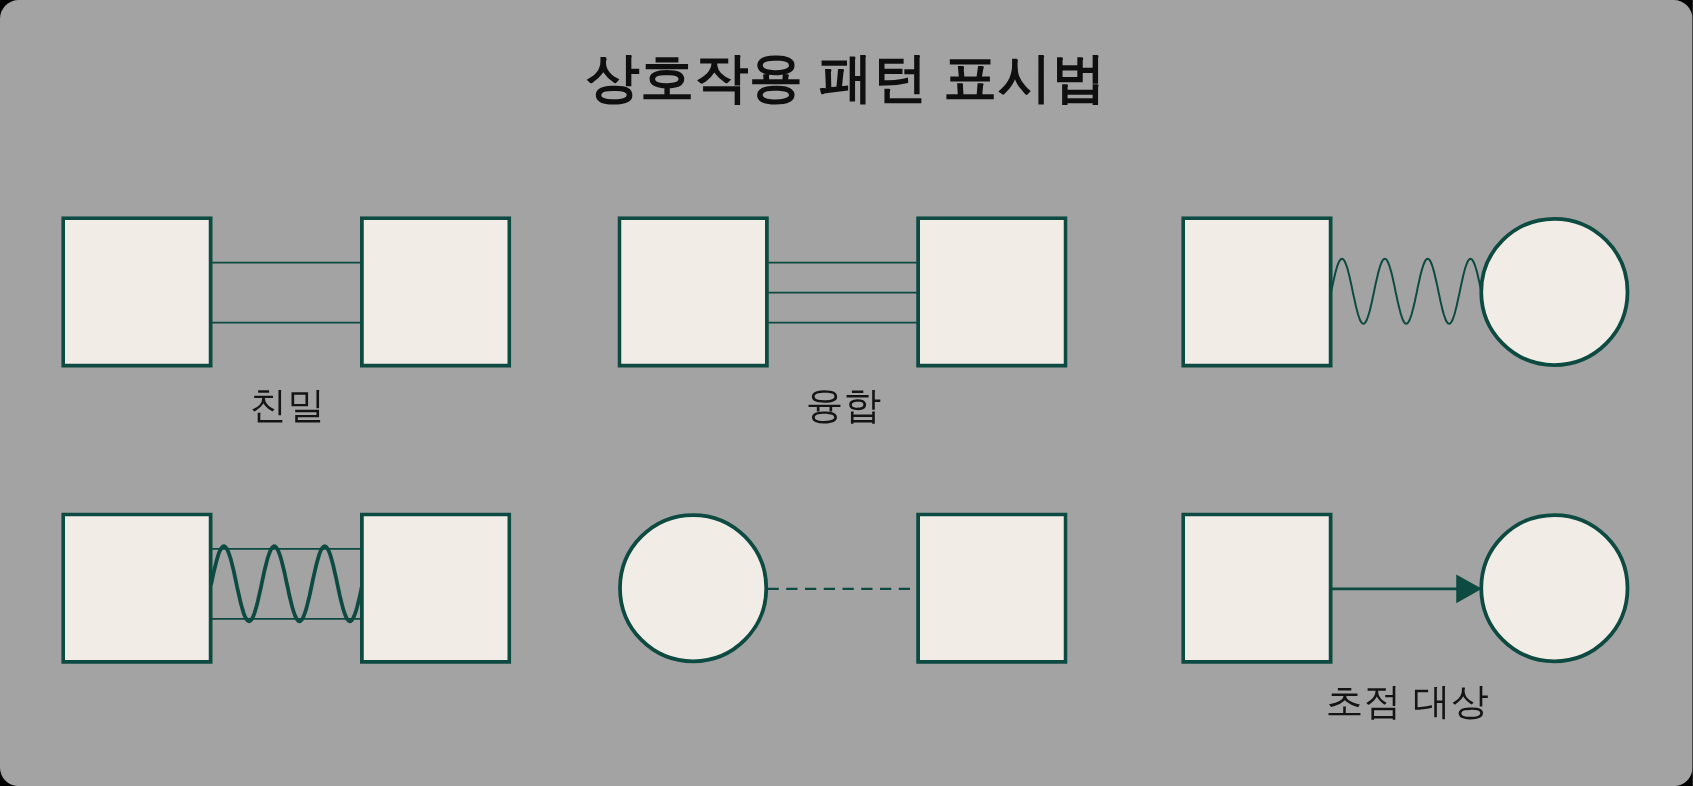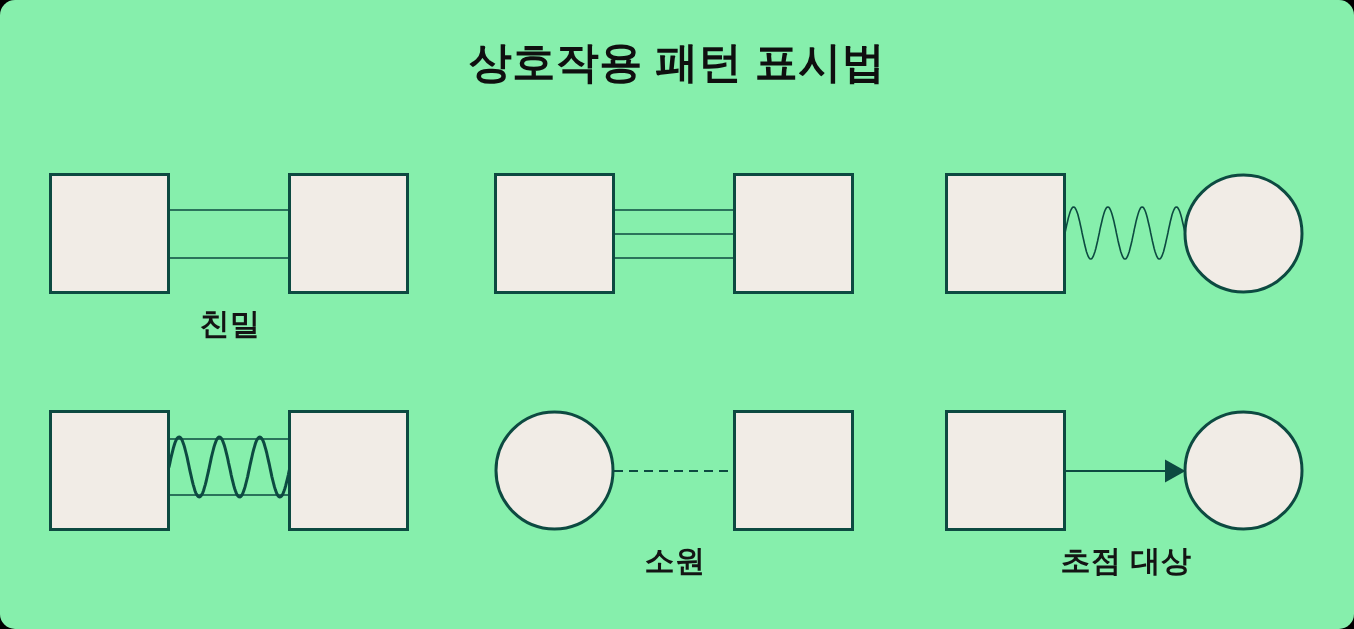--- a/index.html
+++ b/index.html
@@ -5,21 +5,21 @@
   html, body {
     margin: 0;
     padding: 0;
     background: #000000;
     font-family: "Liberation Sans", "DejaVu Sans", sans-serif;
   }
   .frame {
     position: relative;
     width: 1354px;
     height: 629px;
-    background: #86efac;
+    background: #a3a3a3;
     border-radius: 15px;
     overflow: hidden;
   }
   .title {
     position: absolute;
     left: 0;
     right: 0;
     top: 34px;
     margin: 0;
     text-align: center;
@@ -33,21 +33,21 @@
     width: 362px;
     margin: 0;
   }
   .cell svg {
     display: block;
   }
   .cell figcaption {
     margin-top: 9px;
     text-align: center;
     font-size: 30px;
-    font-weight: 700;
+    font-weight: 400;
     color: #141414;
     letter-spacing: 0.5px;
   }
 </style>
 </head>
 <body>
 
 <div class="frame">
   <h1 class="title">상호작용 패턴 표시법</h1>
   <div id="grid">
@@ -61,20 +61,21 @@
         <figcaption>친밀</figcaption>
       </figure>
       <figure class="cell" style="left: 494px; top: 173px;">
         <svg width="360" height="122" viewBox="0 0 360 122">
           <rect x="1.5" y="1.5" width="118" height="118" fill="#f1ece6" stroke="#0d4a41" stroke-width="3"></rect>
           <line x1="120" y1="37" x2="241" y2="37" stroke="#0d4a41" stroke-width="1.4"></line>
           <line x1="120" y1="61" x2="241" y2="61" stroke="#0d4a41" stroke-width="1.4"></line>
           <line x1="120" y1="85" x2="241" y2="85" stroke="#0d4a41" stroke-width="1.4"></line>
           <rect x="240.5" y="1.5" width="118" height="118" fill="#f1ece6" stroke="#0d4a41" stroke-width="3"></rect>
         </svg>
+        <figcaption>융합</figcaption>
       </figure>
       <figure class="cell" style="left: 945px; top: 173px;">
         <svg width="360" height="122" viewBox="0 0 360 122">
           <rect x="1.5" y="1.5" width="118" height="118" fill="#f1ece6" stroke="#0d4a41" stroke-width="3"></rect>
           <polyline points="120.0,60.0 120.9,55.9 121.7,52.0 122.6,48.2 123.4,44.7 124.3,41.6 125.1,39.0 126.0,36.8 126.9,35.3 127.7,34.3 128.6,34.0 129.4,34.3 130.3,35.3 131.1,36.8 132.0,39.0 132.9,41.6 133.7,44.7 134.6,48.2 135.4,52.0 136.3,55.9 137.1,60.0 138.0,64.1 138.9,68.0 139.7,71.8 140.6,75.3 141.4,78.4 142.3,81.0 143.1,83.2 144.0,84.7 144.9,85.7 145.7,86.0 146.6,85.7 147.4,84.7 148.3,83.2 149.1,81.0 150.0,78.4 150.9,75.3 151.7,71.8 152.6,68.0 153.4,64.1 154.3,60.0 155.1,55.9 156.0,52.0 156.9,48.2 157.7,44.7 158.6,41.6 159.4,39.0 160.3,36.8 161.1,35.3 162.0,34.3 162.9,34.0 163.7,34.3 164.6,35.3 165.4,36.8 166.3,39.0 167.1,41.6 168.0,44.7 168.9,48.2 169.7,52.0 170.6,55.9 171.4,60.0 172.3,64.1 173.1,68.0 174.0,71.8 174.9,75.3 175.7,78.4 176.6,81.0 177.4,83.2 178.3,84.7 179.1,85.7 180.0,86.0 180.9,85.7 181.7,84.7 182.6,83.2 183.4,81.0 184.3,78.4 185.1,75.3 186.0,71.8 186.9,68.0 187.7,64.1 188.6,60.0 189.4,55.9 190.3,52.0 191.1,48.2 192.0,44.7 192.9,41.6 193.7,39.0 194.6,36.8 195.4,35.3 196.3,34.3 197.1,34.0 198.0,34.3 198.9,35.3 199.7,36.8 200.6,39.0 201.4,41.6 202.3,44.7 203.1,48.2 204.0,52.0 204.9,55.9 205.7,60.0 206.6,64.1 207.4,68.0 208.3,71.8 209.1,75.3 210.0,78.4 210.9,81.0 211.7,83.2 212.6,84.7 213.4,85.7 214.3,86.0 215.1,85.7 216.0,84.7 216.9,83.2 217.7,81.0 218.6,78.4 219.4,75.3 220.3,71.8 221.1,68.0 222.0,64.1 222.9,60.0 223.7,55.9 224.6,52.0 225.4,48.2 226.3,44.7 227.1,41.6 228.0,39.0 228.9,36.8 229.7,35.3 230.6,34.3 231.4,34.0 232.3,34.3 233.1,35.3 234.0,36.8 234.9,39.0 235.7,41.6 236.6,44.7 237.4,48.2 238.3,52.0 239.1,55.9 240.0,60.0" fill="none" stroke="#0d4a41" stroke-width="1.6" stroke-linecap="round"></polyline>
           <circle cx="298.5" cy="60.5" r="58.5" fill="#f1ece6" stroke="#0d4a41" stroke-width="3"></circle>
         </svg>
       </figure>
       <figure class="cell" style="left: 49px; top: 410px;">
         <svg width="360" height="122" viewBox="0 0 360 122">
@@ -84,21 +85,20 @@
           <polyline points="120.0,57.0 120.9,53.0 121.7,49.0 122.6,45.2 123.5,41.6 124.3,38.3 125.2,35.3 126.0,32.7 126.9,30.6 127.8,28.9 128.6,27.8 129.5,27.1 130.4,27.0 131.2,27.5 132.1,28.5 133.0,30.0 133.8,32.0 134.7,34.4 135.6,37.3 136.4,40.5 137.3,44.0 138.2,47.7 139.0,51.6 139.9,55.7 140.7,59.7 141.6,63.7 142.5,67.5 143.3,71.2 144.2,74.6 145.1,77.7 145.9,80.5 146.8,82.8 147.7,84.6 148.5,85.9 149.4,86.7 150.3,87.0 151.1,86.7 152.0,85.9 152.8,84.6 153.7,82.8 154.6,80.5 155.4,77.7 156.3,74.6 157.2,71.2 158.0,67.5 158.9,63.7 159.8,59.7 160.6,55.7 161.5,51.6 162.3,47.7 163.2,44.0 164.1,40.5 164.9,37.3 165.8,34.4 166.7,32.0 167.5,30.0 168.4,28.5 169.3,27.5 170.1,27.0 171.0,27.1 171.9,27.8 172.7,28.9 173.6,30.6 174.4,32.7 175.3,35.3 176.2,38.3 177.0,41.6 177.9,45.2 178.8,49.0 179.6,53.0 180.5,57.0 181.4,61.0 182.2,65.0 183.1,68.8 184.0,72.4 184.8,75.7 185.7,78.7 186.6,81.3 187.4,83.4 188.3,85.1 189.1,86.2 190.0,86.9 190.9,87.0 191.7,86.5 192.6,85.5 193.5,84.0 194.3,82.0 195.2,79.6 196.1,76.7 196.9,73.5 197.8,70.0 198.7,66.3 199.5,62.4 200.4,58.3 201.2,54.3 202.1,50.3 203.0,46.5 203.8,42.8 204.7,39.4 205.6,36.3 206.4,33.5 207.3,31.2 208.2,29.4 209.0,28.1 209.9,27.3 210.8,27.0 211.6,27.3 212.5,28.1 213.3,29.4 214.2,31.2 215.1,33.5 215.9,36.3 216.8,39.4 217.7,42.8 218.5,46.5 219.4,50.3 220.3,54.3 221.1,58.3 222.0,62.4 222.8,66.3 223.7,70.0 224.6,73.5 225.4,76.7 226.3,79.6 227.2,82.0 228.0,84.0 228.9,85.5 229.8,86.5 230.6,87.0 231.5,86.9 232.4,86.2 233.2,85.1 234.1,83.4 234.9,81.3 235.8,78.7 236.7,75.7 237.5,72.4 238.4,68.8 239.3,65.0 240.1,61.0 241.0,57.0" fill="none" stroke="#0d4a41" stroke-width="3" stroke-linecap="round"></polyline>
           <rect x="240.5" y="1.5" width="118" height="118" fill="#f1ece6" stroke="#0d4a41" stroke-width="3"></rect>
         </svg>
       </figure>
       <figure class="cell" style="left: 494px; top: 410px;">
         <svg width="360" height="122" viewBox="0 0 360 122">
           <circle cx="60.5" cy="60.5" r="58.5" fill="#f1ece6" stroke="#0d4a41" stroke-width="3"></circle>
           <line x1="120" y1="61" x2="240" y2="61" stroke="#0d4a41" stroke-width="1.8" stroke-dasharray="9 6"></line>
           <rect x="240.5" y="1.5" width="118" height="118" fill="#f1ece6" stroke="#0d4a41" stroke-width="3"></rect>
         </svg>
-        <figcaption>소원</figcaption>
       </figure>
       <figure class="cell" style="left: 945px; top: 410px;">
         <svg width="360" height="122" viewBox="0 0 360 122">
           <rect x="1.5" y="1.5" width="118" height="118" fill="#f1ece6" stroke="#0d4a41" stroke-width="3"></rect>
           <line x1="120" y1="61" x2="222" y2="61" stroke="#0d4a41" stroke-width="2.2"></line>
           <polygon points="220,49.5 220,72.5 240.5,61" fill="#0d4a41"></polygon>
           <circle cx="298.5" cy="60.5" r="58.5" fill="#f1ece6" stroke="#0d4a41" stroke-width="3"></circle>
         </svg>
         <figcaption>초점 대상</figcaption>
       </figure>

